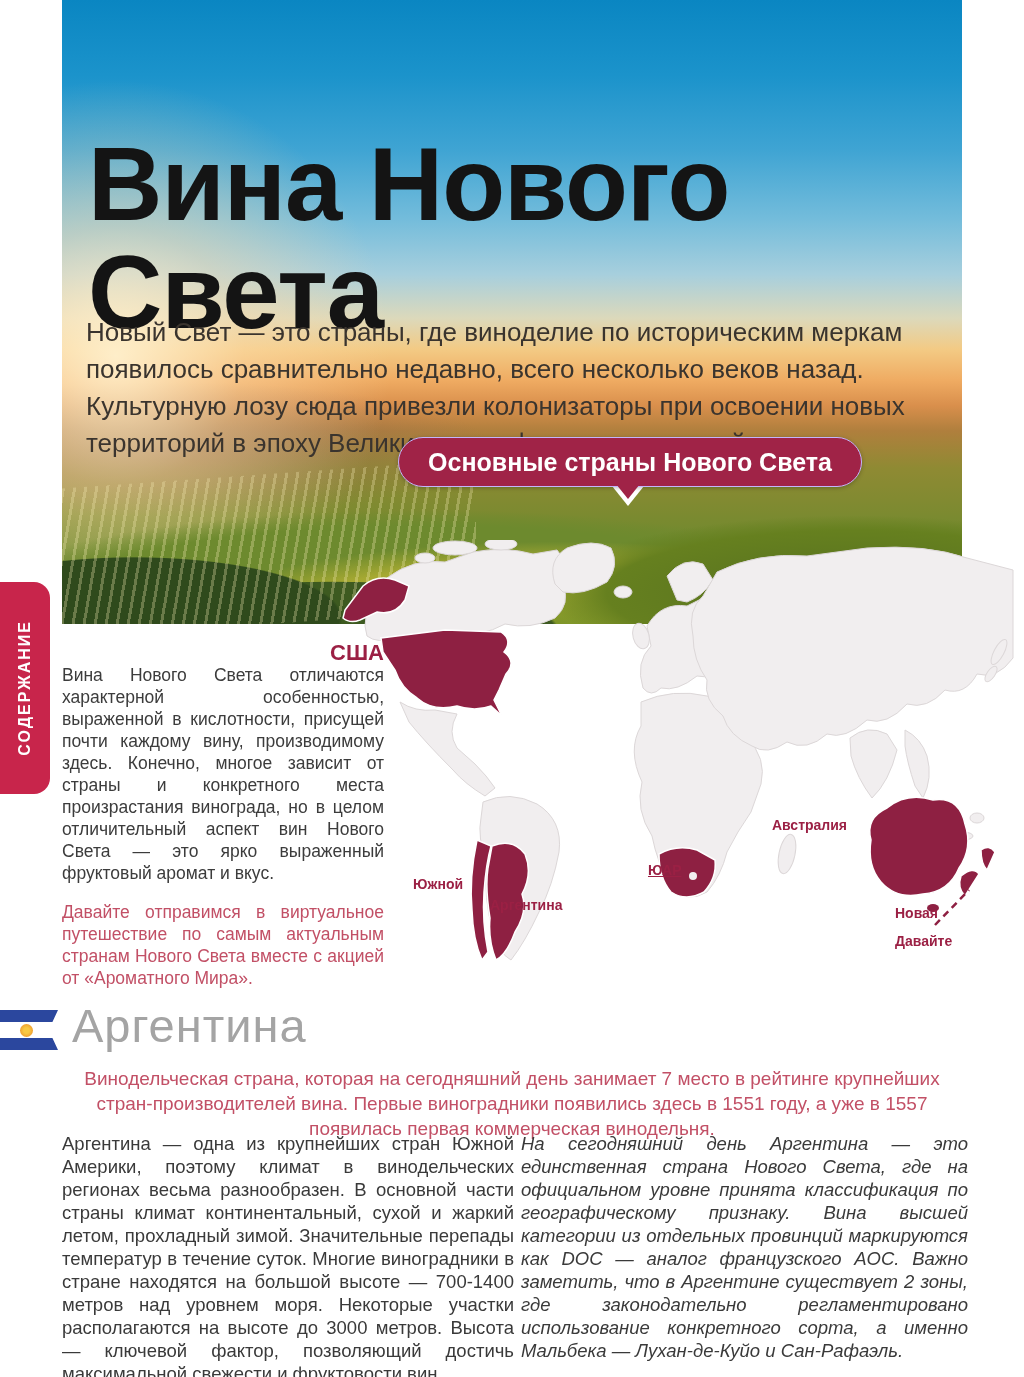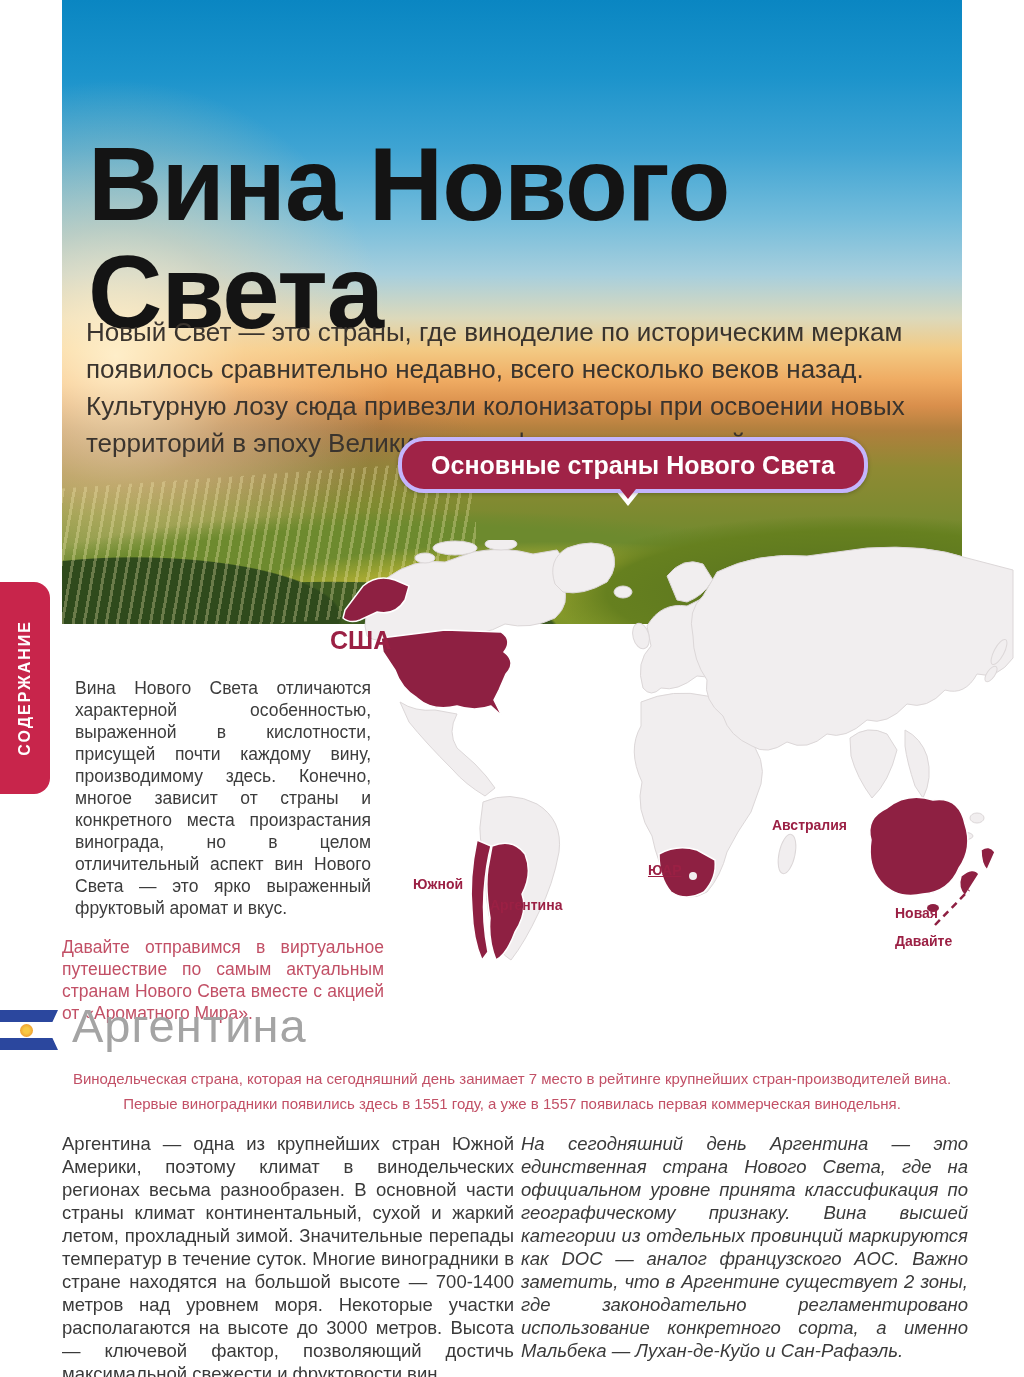--- a/index.html
+++ b/index.html
@@ -29,21 +29,21 @@
     position:absolute;left:26px;top:62px;width:820px;
     font-size:103px;line-height:1.05;font-weight:700;color:#141414;letter-spacing:-1px;
   }
   .hero-intro{
     position:absolute;left:24px;top:288px;width:834px;
     font-size:26px;line-height:37px;color:#3a342e;font-weight:400;
   }
   
   .badge{
     position:absolute;left:398px;top:437px;width:462px;height:48px;z-index:6;
-    background:#a02347;border:4px solid #c4b5fd;border-radius:26px;
+    background:#a02347;border:1px solid #c4b5fd;border-radius:26px;
     display:flex;align-items:center;justify-content:center;
     color:#ffffff;font-weight:700;font-size:25px;box-shadow:0 1px 4px rgba(0,0,0,.25);
   }
   .badge-tail{
     position:absolute;left:612px;top:486px;z-index:5;width:0;height:0;
     border-left:16px solid rgba(0,0,0,0);border-right:16px solid rgba(0,0,0,0);
     border-top:20px solid #ffffff;
   }
   .badge-tail-inner{
     position:absolute;left:616px;top:484px;z-index:6;width:0;height:0;
@@ -61,21 +61,21 @@
     color:#ffffff;font-weight:700;font-size:16px;letter-spacing:2px;
   }
   
   .map{position:absolute;left:305px;top:540px;width:710px;height:430px;z-index:4;}
   .map svg{width:100%;height:100%;display:block;}
   .land{fill:#f1eeef;stroke:#dcd7d8;stroke-width:1;}
   .hl{fill:#8e2042;stroke:#ffffff;stroke-width:1.5;}
   .map-label{
     position:absolute;z-index:7;color:#9b2044;font-weight:700;font-size:14px;white-space:nowrap;
   }
-  .lbl-usa{left:330px;top:626px;font-size:25px;}
+  .lbl-usa{left:330px;top:640px;font-size:22px;}
   .lbl-chile{left:413px;top:876px;}
   .lbl-argentina{left:490px;top:897px;}
   .lbl-rsa{left:648px;top:862px;text-decoration:underline;}
   .lbl-australia{left:772px;top:817px;}
   .lbl-nz{left:895px;top:899px;line-height:28px;}
   
   .intro-col{
     position:absolute;left:62px;top:664px;width:322px;z-index:7;
     font-size:17.5px;line-height:22px;text-align:justify;color:#3c3c3c;
   }
@@ -90,21 +90,21 @@
   .flag .sun{
     position:absolute;left:20px;top:14px;width:13px;height:13px;border-radius:50%;
     background:radial-gradient(circle,#f9c843 30%,#ef9d2e 75%,#e08a20 100%);
   }
   .section-heading{
     position:absolute;left:72px;top:998px;z-index:7;
     font-size:47px;font-weight:400;color:#a4a4a4;letter-spacing:1px;
   }
   .section-subtitle{
     position:absolute;left:62px;top:1066px;width:900px;z-index:7;
-    text-align:center;font-size:15px;line-height:25px;color:#c25066;
+    text-align:center;font-size:19px;line-height:25px;color:#c25066;
   }
   .col{position:absolute;top:1132px;z-index:7;font-size:18.5px;line-height:23px;text-align:justify;color:#3a3a3a;}
   .col-left{left:62px;width:452px;}
   .col-right{left:521px;width:447px;font-style:italic;}
 </style>
 </head>
 <body>
 
 <div class="page">
 
@@ -166,21 +166,21 @@
   <div class="map-label lbl-chile">Южной</div>
   <div class="map-label lbl-argentina">Аргентина</div>
   <div class="map-label lbl-rsa">ЮАР</div>
   <div class="map-label lbl-australia">Австралия</div>
   <div class="map-label lbl-nz">
     <div>Новая</div>
     <div>Давайте</div>
   </div>
 
   <div class="intro-col">
-    <p style="margin:13px">Вина Нового Света отличаются характерной особенностью, выраженной в кислотности, присущей почти каждому вину, производимому здесь. Конечно, многое зависит от страны и конкретного места произрастания винограда, но в целом отличительный аспект вин Нового Света — это ярко выраженный фруктовый аромат и вкус.</p>
+    <p style="margin:0">Вина Нового Света отличаются характерной особенностью, выраженной в кислотности, присущей почти каждому вину, производимому здесь. Конечно, многое зависит от страны и конкретного места произрастания винограда, но в целом отличительный аспект вин Нового Света — это ярко выраженный фруктовый аромат и вкус.</p>
     <p class="p2" style="margin-bottom:0">Давайте отправимся в виртуальное путешествие по самым актуальным странам Нового Света вместе с акцией от «Ароматного Мира».</p>
   </div>
 
   <div class="flag">
     <div class="sun"></div>
   </div>
   <h2 class="section-heading" style="margin:0;">Аргентина</h2>
   <p class="section-subtitle" style="margin:0;">Винодельческая страна, которая на сегодняшний день занимает 7 место в рейтинге крупнейших стран-производителей вина. Первые виноградники появились здесь в 1551 году, а уже в 1557 появилась первая коммерческая винодельня.</p>
   <p class="col col-left" style="margin:0;">Аргентина — одна из крупнейших стран Южной Америки, поэтому климат в винодельческих регионах весьма разнообразен. В основной части страны климат континентальный, сухой и жаркий летом, прохладный зимой. Значительные перепады температур в течение суток. Многие виноградники в стране находятся на большой высоте — 700-1400 метров над уровнем моря. Некоторые участки располагаются на высоте до 3000 метров. Высота — ключевой фактор, позволяющий достичь максимальной свежести и фруктовости вин.</p>
   <p class="col col-right" style="margin:0;">На сегодняшний день Аргентина — это единственная страна Нового Света, где на официальном уровне принята классификация по географическому признаку. Вина высшей категории из отдельных провинций маркируются как DOC — аналог французского AOC. Важно заметить, что в Аргентине существует 2 зоны, где законодательно регламентировано использование конкретного сорта, а именно Мальбека — Лухан-де-Куйо и Сан-Рафаэль.</p>

